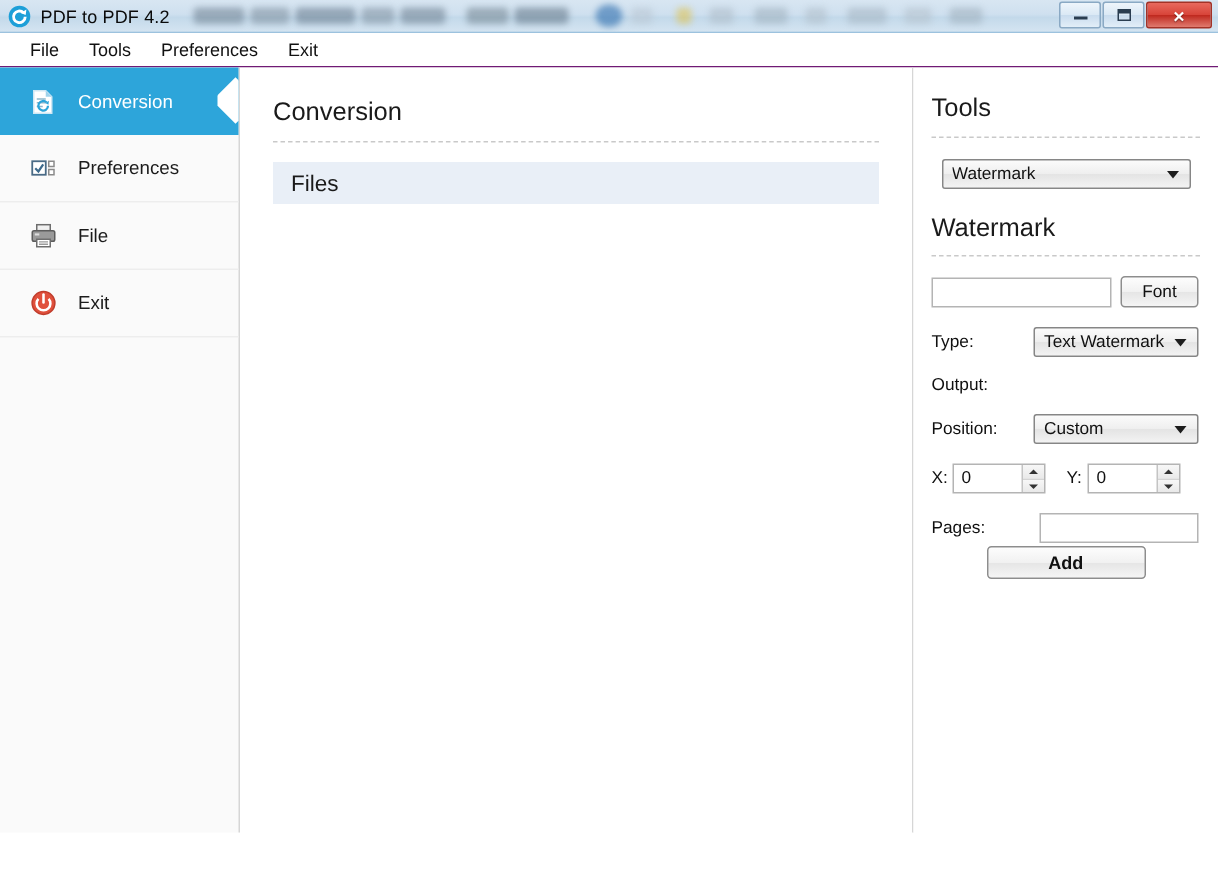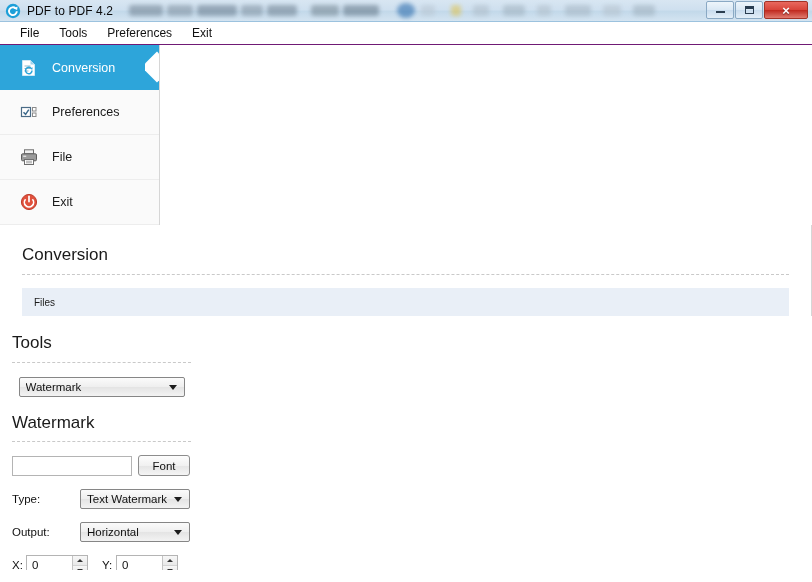--- a/index.html
+++ b/index.html
@@ -85,21 +85,20 @@
     font-size: 12px; color: #111;
     padding: 2px 10px;
     cursor: default;
   }
 
   
   .body-area {
     position: absolute; left: 0; top: 45px;
     width: 812px; height: 510px;
     display: flex;
-    flex-direction: column;
   }
 
   
   .sidebar {
     width: 160px; height: 510px;
     background: #fafafa;
     border-right: 1px solid #d6d6d6;
     flex: 0 0 160px;
     position: relative;
   }
@@ -150,21 +149,21 @@
     padding-top: 20px; padding-bottom: 9px;
     font-weight: normal;
     border-bottom: 1px dashed #c9c9c9;
   }
   .files-bar {
     margin-top: 13px;
     height: 28px;
     background: #e9eff7;
     display: flex; align-items: center;
     padding-left: 12px;
-    font-size: 10px; color: #1a1a1a;
+    font-size: 15px; color: #1a1a1a;
   }
   .drop-zone {
     margin-top: 14px;
     display: flex; flex-direction: column; align-items: center;
   }
   .add-circle {
     width: 76px; height: 76px;
     border-radius: 50%;
     background: #2ea8d8;
     display: flex; align-items: center; justify-content: center;
@@ -452,26 +451,29 @@
       <div class="frow">
         <span class="flabel" style="width:68px;">Type:</span>
         <div class="combo" style="width:110px;">
           <span class="ctext">Text Watermark</span>
           <span class="tri-down"></span>
         </div>
       </div>
 
       <div class="frow">
         <span class="flabel" style="width:68px;">Output:</span>
+      </div>
+
+      <div class="frow">
+        <span class="flabel" style="width:68px;">Position:</span>
         <div class="combo" style="width:110px;">
-          <span class="ctext">Horizontal</span>
+          <span class="ctext">Custom</span>
           <span class="tri-down"></span>
         </div>
       </div>
-
 
       <div class="frow">
         <span class="flabel" style="width:14px;">X:</span>
         <div class="spin-wrap" style="width:62px; margin-right:14px;">
           <span class="spin-val">0</span>
           <span class="spin-btns">
             <span class="spin-up">
                 <span class="tri-up-s"></span>
               </span>
             <span class="spin-dn">

